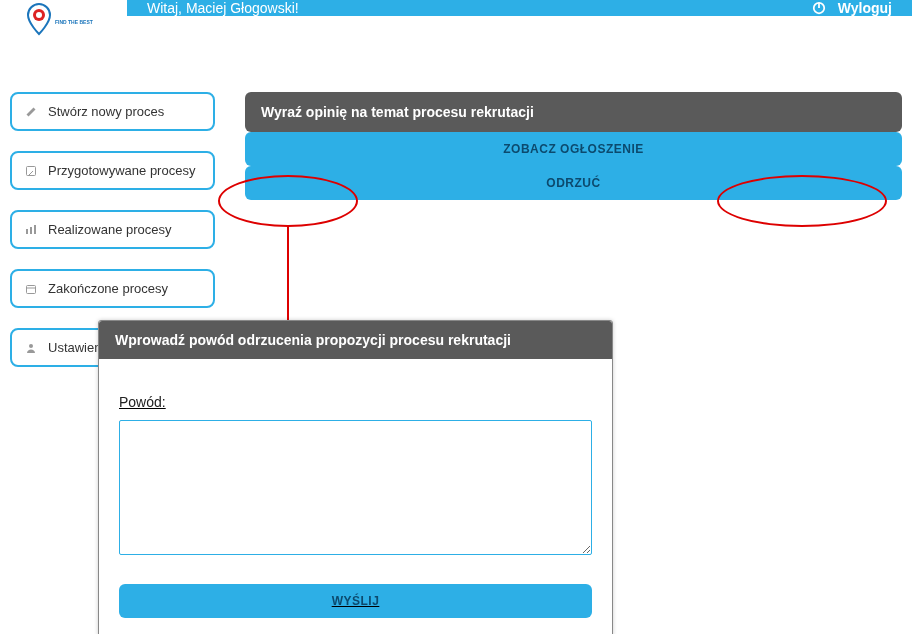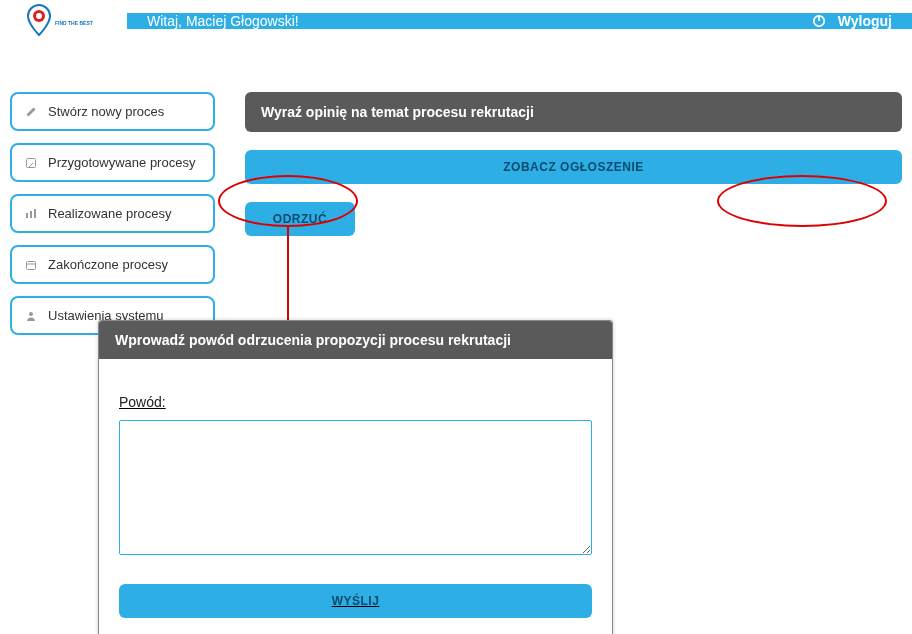--- a/index.html
+++ b/index.html
@@ -1,34 +1,34 @@
 <!DOCTYPE html>
 <html><head>
 <meta charset="utf-8">
 <style>
   * { box-sizing: border-box; margin: 0; padding: 0; }
   body { font-family: sans-serif; background: #fff; width: 912px; height: 634px; position: relative; overflow: hidden; }
   
-  .header { height: 42px; display: flex; align-items: center; }
+  .header { height: 42px; display: flex; align-items: flex-start; }
   .logo-box { width: 127px; background: #fff; display: flex; align-items: center; justify-content: center; }
   .logo-svg { width: 90px; height: 40px; }
   .header-bar { flex: 1; background: #2dafe6; display: flex; align-items: center; justify-content: space-between; padding: 0 20px; color: #fff; font-size: 14px; }
   .logout { display: flex; align-items: center; gap: 12px; cursor: pointer; font-weight: 600; }
   
   .content { display: flex; padding: 50px 10px 0 10px; gap: 30px; align-items: flex-start; }
   
-  .sidebar { width: 205px; display: flex; flex-direction: column; gap: 12px; }
+  .sidebar { width: 205px; display: flex; flex-direction: column; gap: 20px; }
   .side-item { border: 2px solid #2dafe6; border-radius: 8px; padding: 10px 12px; display: flex; align-items: center; gap: 10px; color: #333; font-size: 13px; cursor: pointer; background: #fff; }
   .side-icon { width: 14px; height: 14px; display: inline-flex; align-items: center; justify-content: center; color: #888; }
   
-  .main { flex: 1; display: flex; flex-direction: column; gap: 18px; position: relative; }
+  .main { flex: 1; display: flex; flex-direction: column; position: relative; }
   .panel-header { background: #5a5a5a; color: #fff; font-size: 14px; font-weight: 600; border-radius: 6px; padding: 12px 16px; }
   .btn { background: #2dafe6; color: #0c4a6e; border: none; border-radius: 6px; padding: 10px 18px; font-size: 12px; font-weight: 600; letter-spacing: 0.5px; cursor: pointer; text-align: center; }
   .btn-wide { width: 100%; }
-  .action-row { display: flex; justify-content: space-between; position: relative; }
+  .action-row { display: flex; justify-content: space-between; position: relative; flex-direction: column; }
   .btn-small { min-width: 110px; }
   
   .ellipse { position: absolute; border: 2px solid #d00; border-radius: 50%; pointer-events: none; }
   .ell1 { width: 140px; height: 52px; left: 218px; top: 175px; }
   .ell2 { width: 170px; height: 52px; left: 717px; top: 175px; }
   .arrow-line { position: absolute; background: #d00; }
   .aline-v { width: 2px; height: 115px; left: 287px; top: 227px; }
   .arrow-head { position: absolute; left: 281px; top: 338px; width: 0; height: 0; border-left: 7px solid transparent; border-right: 7px solid transparent; border-top: 10px solid #d00; }
   
   .modal { position: absolute; left: 98px; top: 320px; width: 515px; background: #fff; border: 1px solid #888; border-radius: 3px; box-shadow: 0 0 4px rgba(0,0,0,0.2); }

